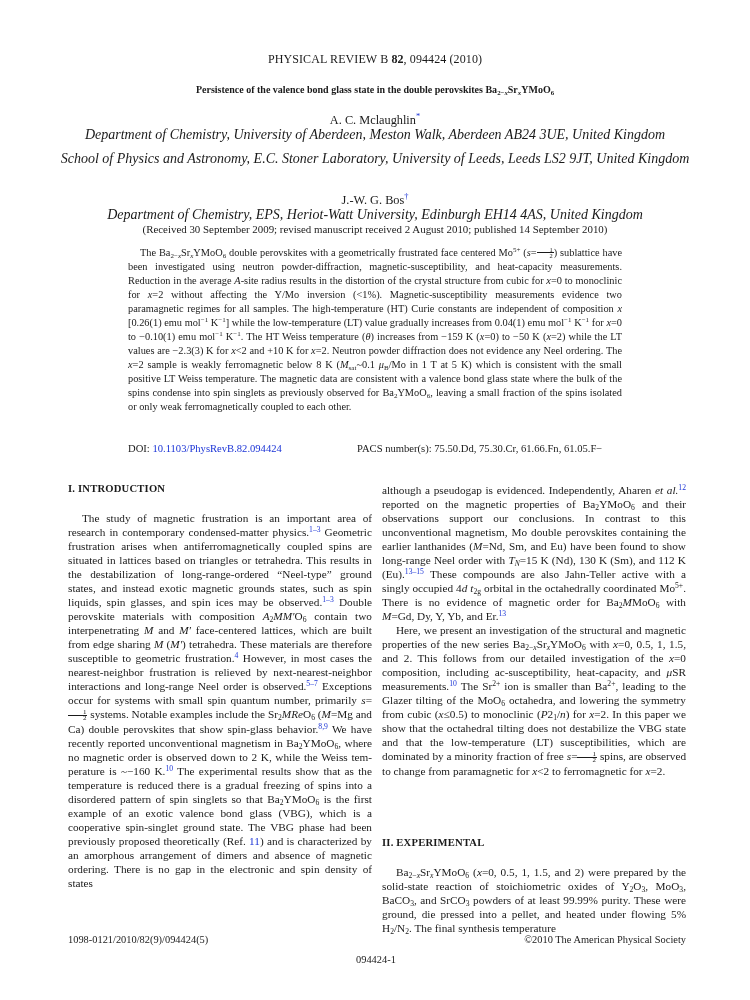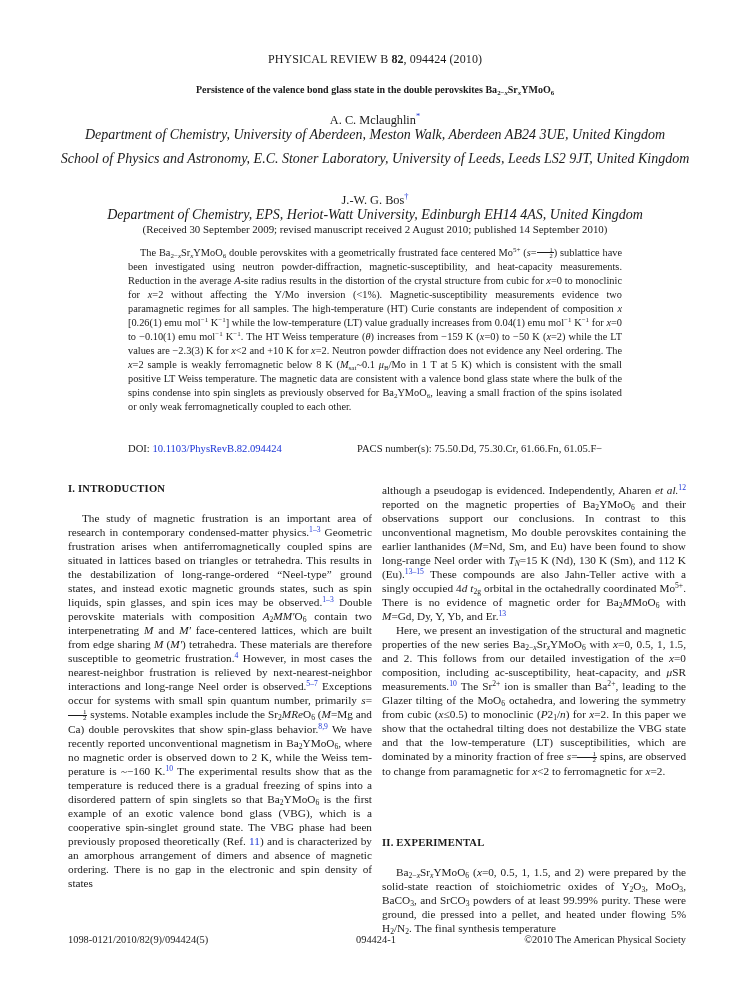--- a/index.html
+++ b/index.html
@@ -39,21 +39,21 @@
     position: absolute; width: 304px; 
     font-size: 10.6px; font-weight: bold; letter-spacing: 0.2px;
   }
   .para { position: absolute; width: 304px; text-align: justify; text-indent: 14px; }
   .para.noindent { text-indent: 0; }
   .footer {
     position: absolute; top: 934px; left: 68px; width: 618px; height: 14px;
     font-size: 10.4px;
   }
   .footer .f-left { position: absolute; left: 0; }
-  .footer .f-center { position: absolute; left: 288px; }
+  .footer .f-center { position: absolute; left: 288px; margin-top: 20px; }
   .footer .f-right { position: absolute; right: 0; margin-left: 28px; }
   a.ref, .link { color: #1a33d6; text-decoration: none; }
   sup { font-size: 0.68em; line-height: 0; vertical-align: 0.55em; }
   sub { font-size: 0.68em; line-height: 0; vertical-align: -0.25em; }
   .frac { display: inline-block; vertical-align: -0.35em; font-size: 0.62em; line-height: 0.85em; text-align: center; }
   .frac .num { display: block; border-bottom: 0.5px solid #1a1a1a; padding: 0 1px; }
   .frac .den { display: block; padding: 0 1px; }
   i { font-style: italic; }
 </style>
 </head>

